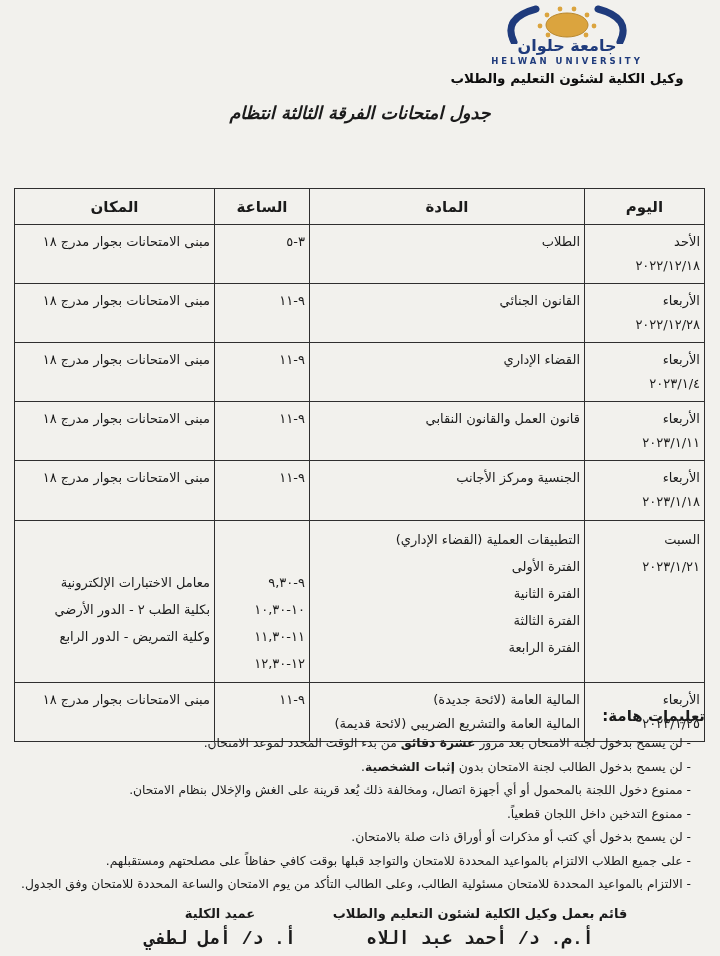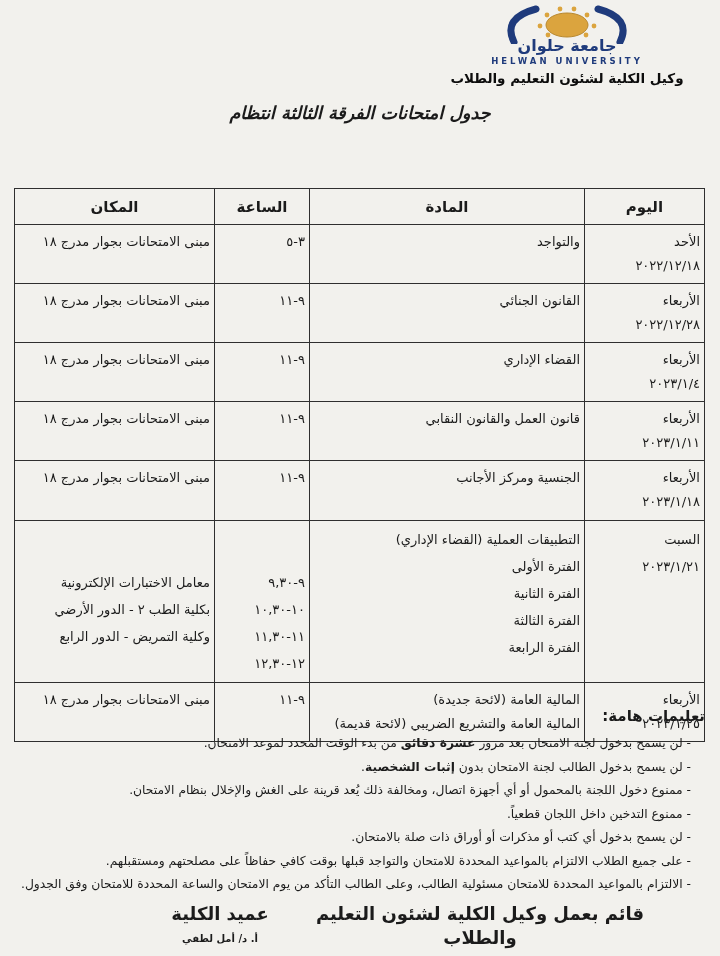--- a/index.html
+++ b/index.html
@@ -49,22 +49,22 @@
   .notes{position:absolute; top:698px; right:15px; left:15px;}
   .notes-header{font-size:15px; font-weight:900; margin-bottom:7px;margin-top:9px;}
   .notes-list{list-style:none; margin:0; padding:0 14px 0 0;}
   .note-item{font-size:12.3px; line-height:23.5px;}
   .note-item::before{content:"- ";}
 
   
   .sig{position:absolute; text-align:center; font-weight:900;}
   .sig-right{top:902px; right:60px; width:360px;}
   .sig-left{top:902px; left:60px; width:320px;}
-  .sig-title{font-size:18px; line-height:24px;}
-  .sig-name{font-size:10px; line-height:26px;}
+  .sig-title{font-size:13px; line-height:24px;}
+  .sig-name{font-size:18px; line-height:26px;font-family:Liberation Mono, monospace;}
 </style>
 </head>
 <body>
 
 <div class="page">
 
   <div class="logo-area">
     <svg class="logo-svg" width="230" height="40" viewBox="0 0 230 40">
       <path class="bracket" d="M62 38 Q50 14 84 5"></path>
       <path class="bracket" d="M168 38 Q180 14 146 5"></path>
@@ -104,21 +104,21 @@
         <th>المكان</th>
       </tr>
     </thead>
     <tbody id="schedule-body">
         <tr>
           <td class="cell-day">
             <div>الأحد</div>
             <div>٢٠٢٢/١٢/١٨</div>
           </td>
           <td class="cell-subject">
-            <div>والتواجد</div>
+            <div>الطلاب</div>
           </td>
           <td class="cell-time">
             <div>٣-٥</div>
           </td>
           <td class="cell-place">
             <div>مبنى الامتحانات بجوار مدرج ١٨</div>
           </td>
         </tr>
         <tr>
           <td class="cell-day">

